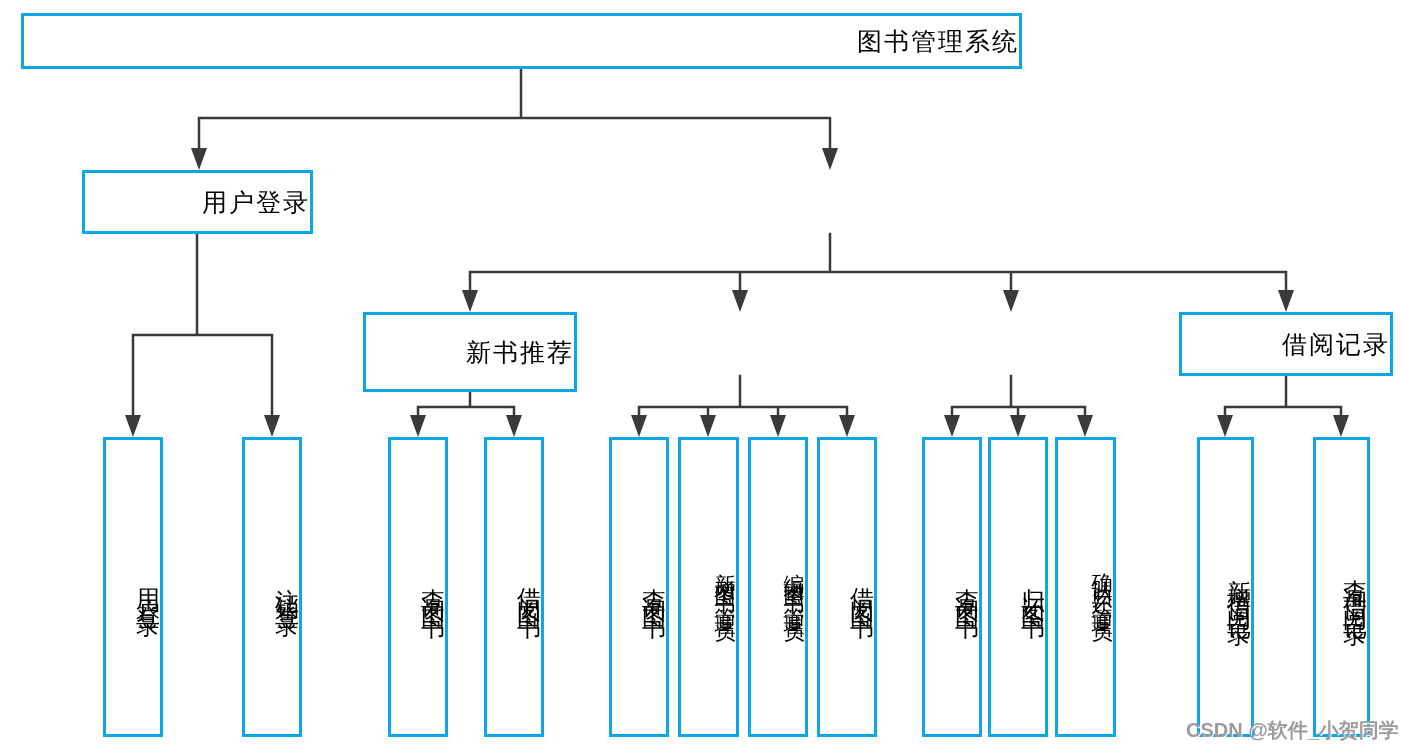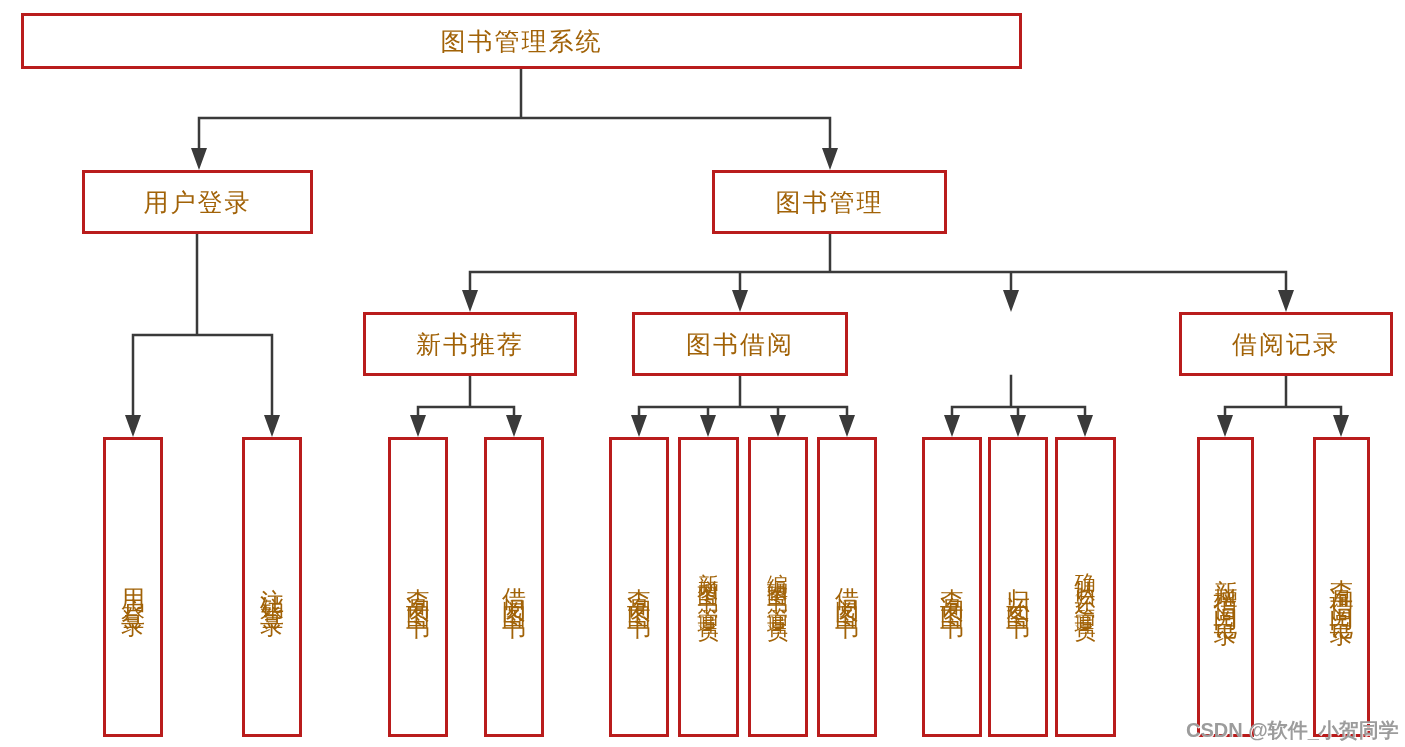--- a/index.html
+++ b/index.html
@@ -15,25 +15,25 @@
     position: absolute;
     left: 0; top: 0;
     width: 1405px; height: 747px;
   }
   .ln { fill: none; stroke: #3a3a3a; stroke-width: 2.5; stroke-linecap: square; }
   .ah { fill: #3a3a3a; stroke: none; }
   .box {
     position: absolute;
     box-sizing: border-box;
     background: #ffffff;
-    border: 3px solid #b91c1c;
+    border: 3px solid #0ea5e9;
     display: flex;
     align-items: center;
-    justify-content: center;
-    color: #a16207;
+    justify-content: flex-end;
+    color: #000000;
   }
   .hlabel {
     font-size: 25px;
     letter-spacing: 2px;
     white-space: nowrap;
   }
   .vbox { top: 437px; width: 60px; height: 300px; }
   .vlabel {
     writing-mode: vertical-rl;
     text-orientation: mixed;
@@ -94,29 +94,23 @@
     </g>
   </svg>
 
   <div class="box" style="left:21px;top:13px;width:1001px;height:56px">
     <span class="hlabel">图书管理系统</span>
   </div>
 
   <div class="box" style="left:82px;top:170px;width:231px;height:64px">
     <span class="hlabel">用户登录</span>
   </div>
-  <div class="box" style="left:712px;top:170px;width:235px;height:64px">
-    <span class="hlabel">图书管理</span>
-  </div>
 
-  <div class="box" style="left:363px;top:312px;width:214px;height:64px">
+  <div class="box" style="left:363px;top:312px;width:214px;height:80px">
     <span class="hlabel">新书推荐</span>
-  </div>
-  <div class="box" style="left:632px;top:312px;width:216px;height:64px">
-    <span class="hlabel">图书借阅</span>
   </div>
   <div class="box" style="left:1179px;top:312px;width:214px;height:64px">
     <span class="hlabel">借阅记录</span>
   </div>
 
   <div class="box vbox" style="left:103px">
     <span class="vlabel">用户登录</span>
   </div>
   <div class="box vbox" style="left:242px">
     <span class="vlabel">注销登录</span>

